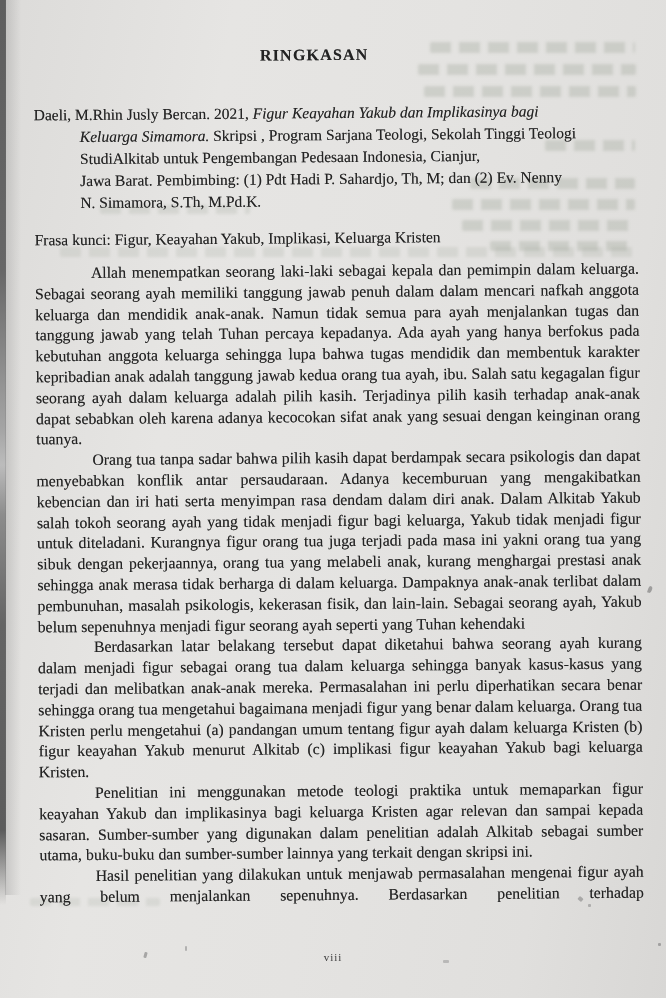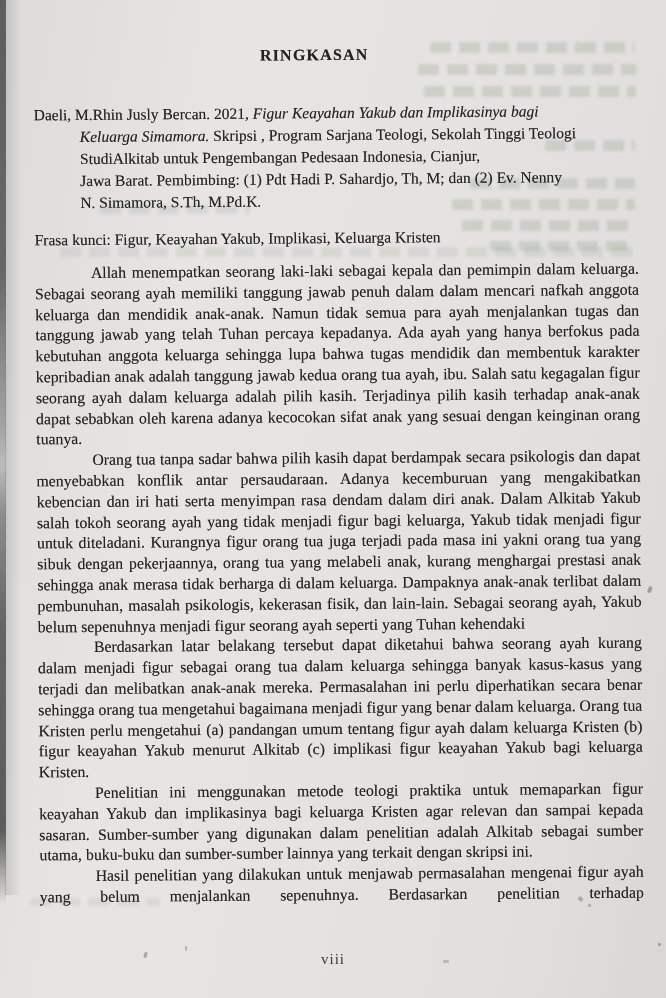--- a/index.html
+++ b/index.html
@@ -66,21 +66,21 @@
   .body-text p {
     margin: 0;
     text-align: justify;
     text-indent: 56px;
   }
   .body-text p.fill-last { text-align-last: justify; }
   .page-number {
     position: absolute;
     top: 951px; left: 0; width: 666px;
     text-align: center;
-    font-size: 15px;
+    font-size: 11px;
     letter-spacing: 1px;
     color: #3a3a3a;
   }
 </style>
 </head>
 <body>
 
 <div class="page">
 
   <div class="edge-left"></div>

